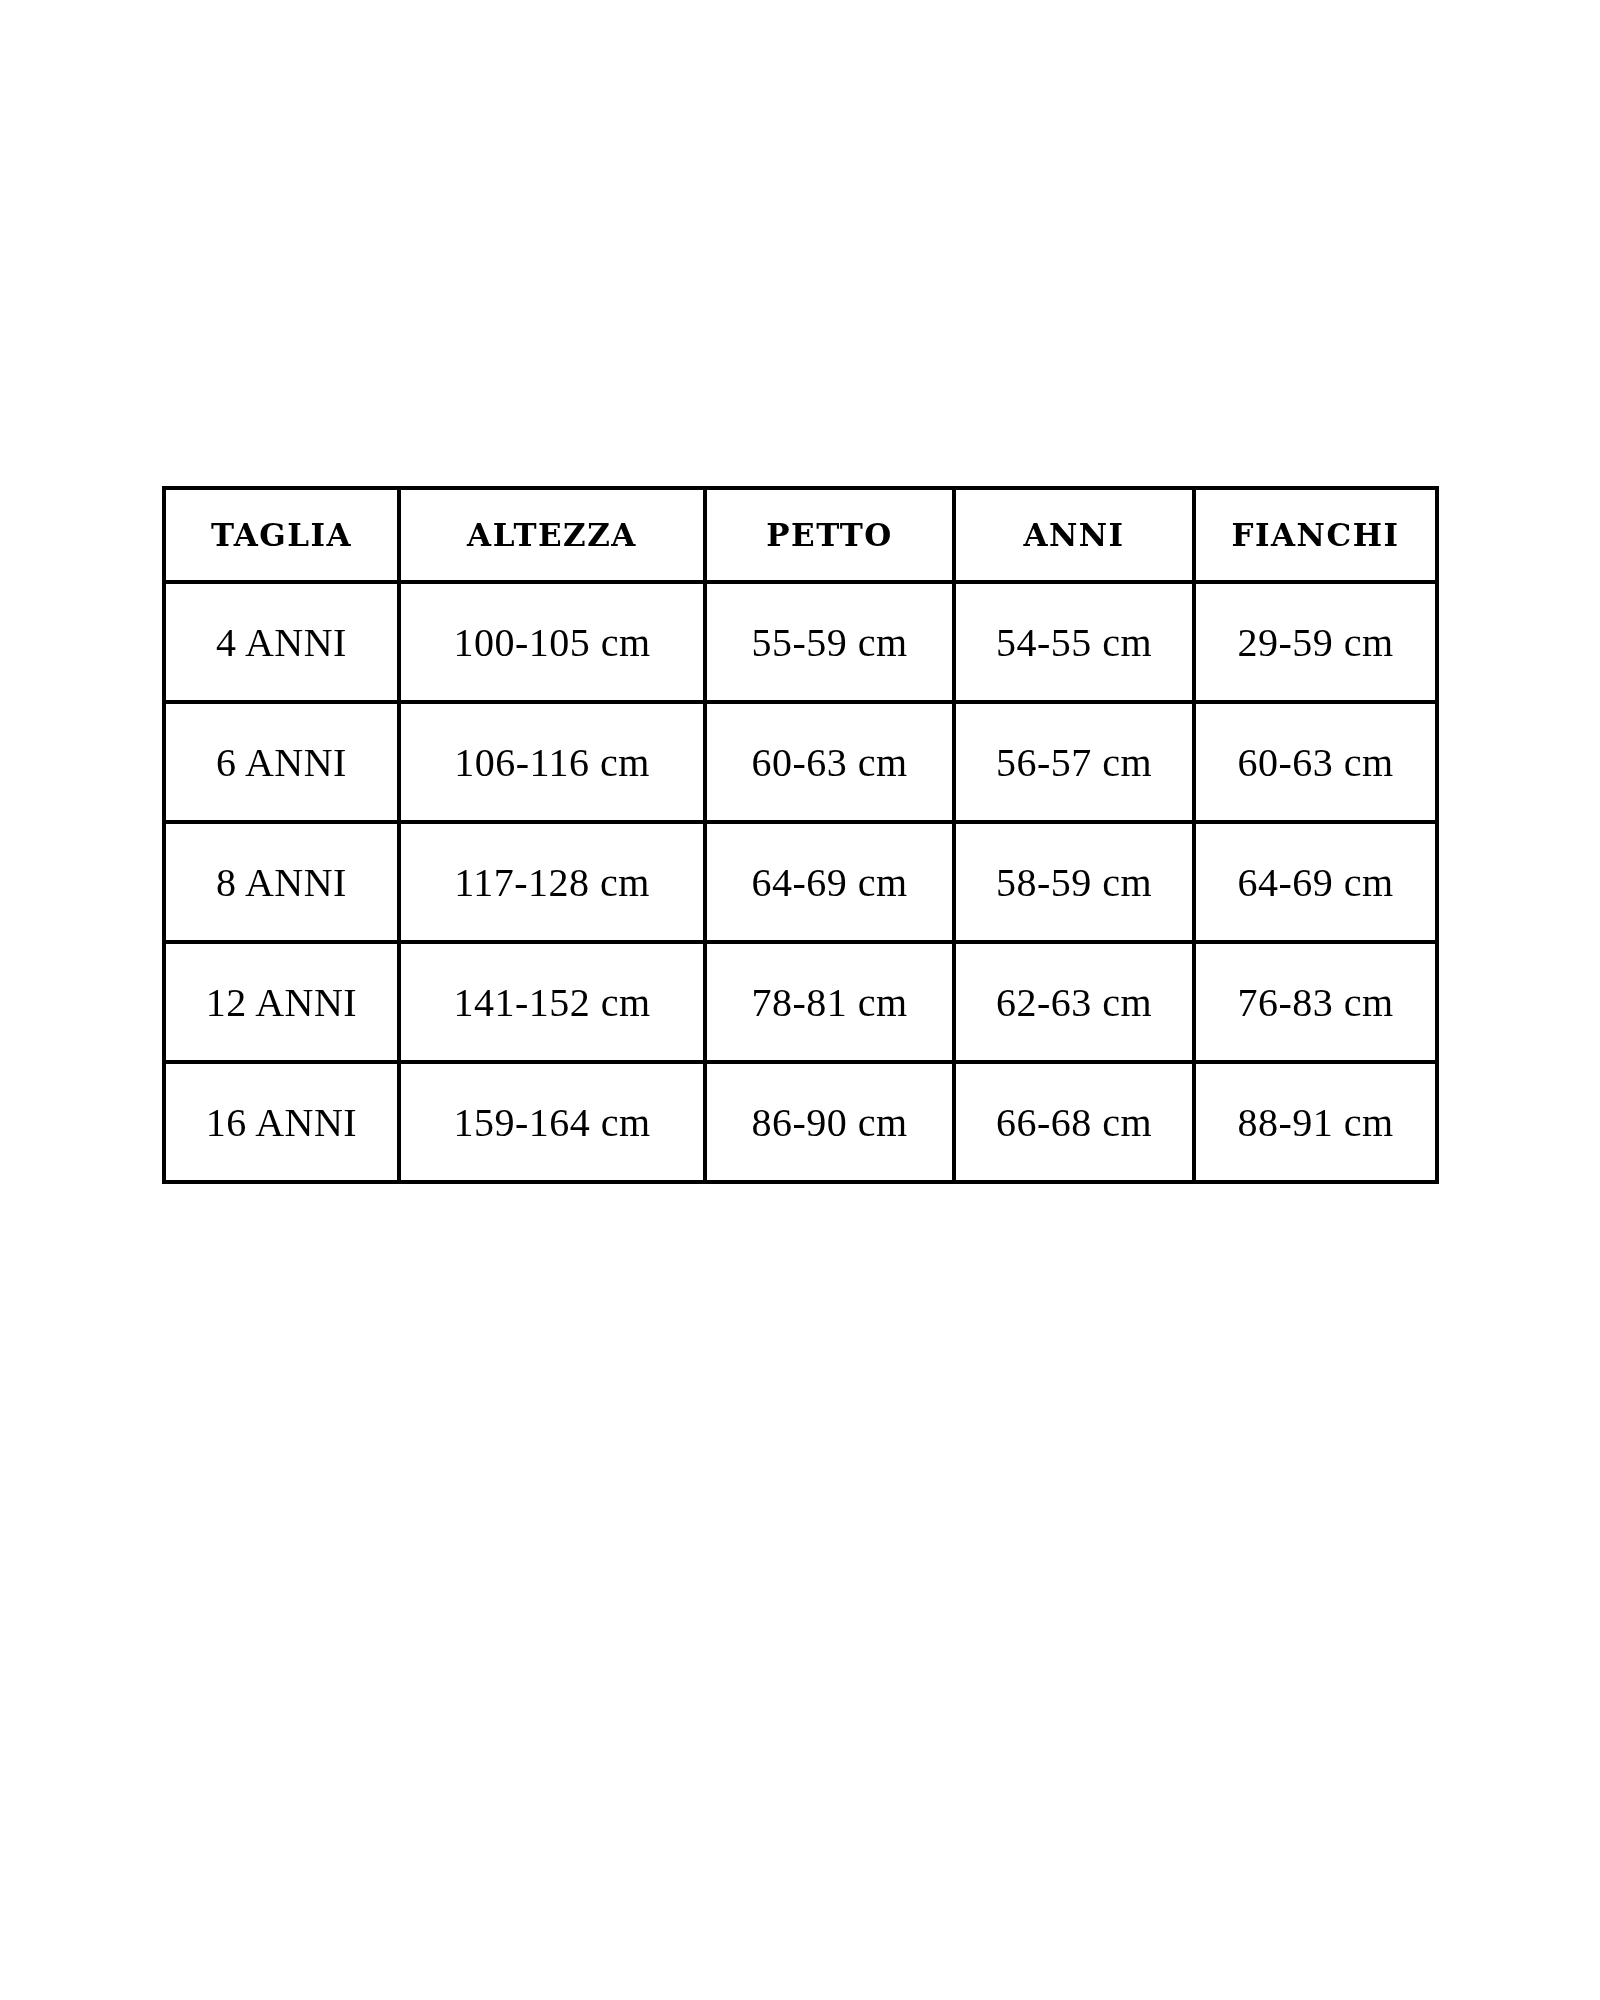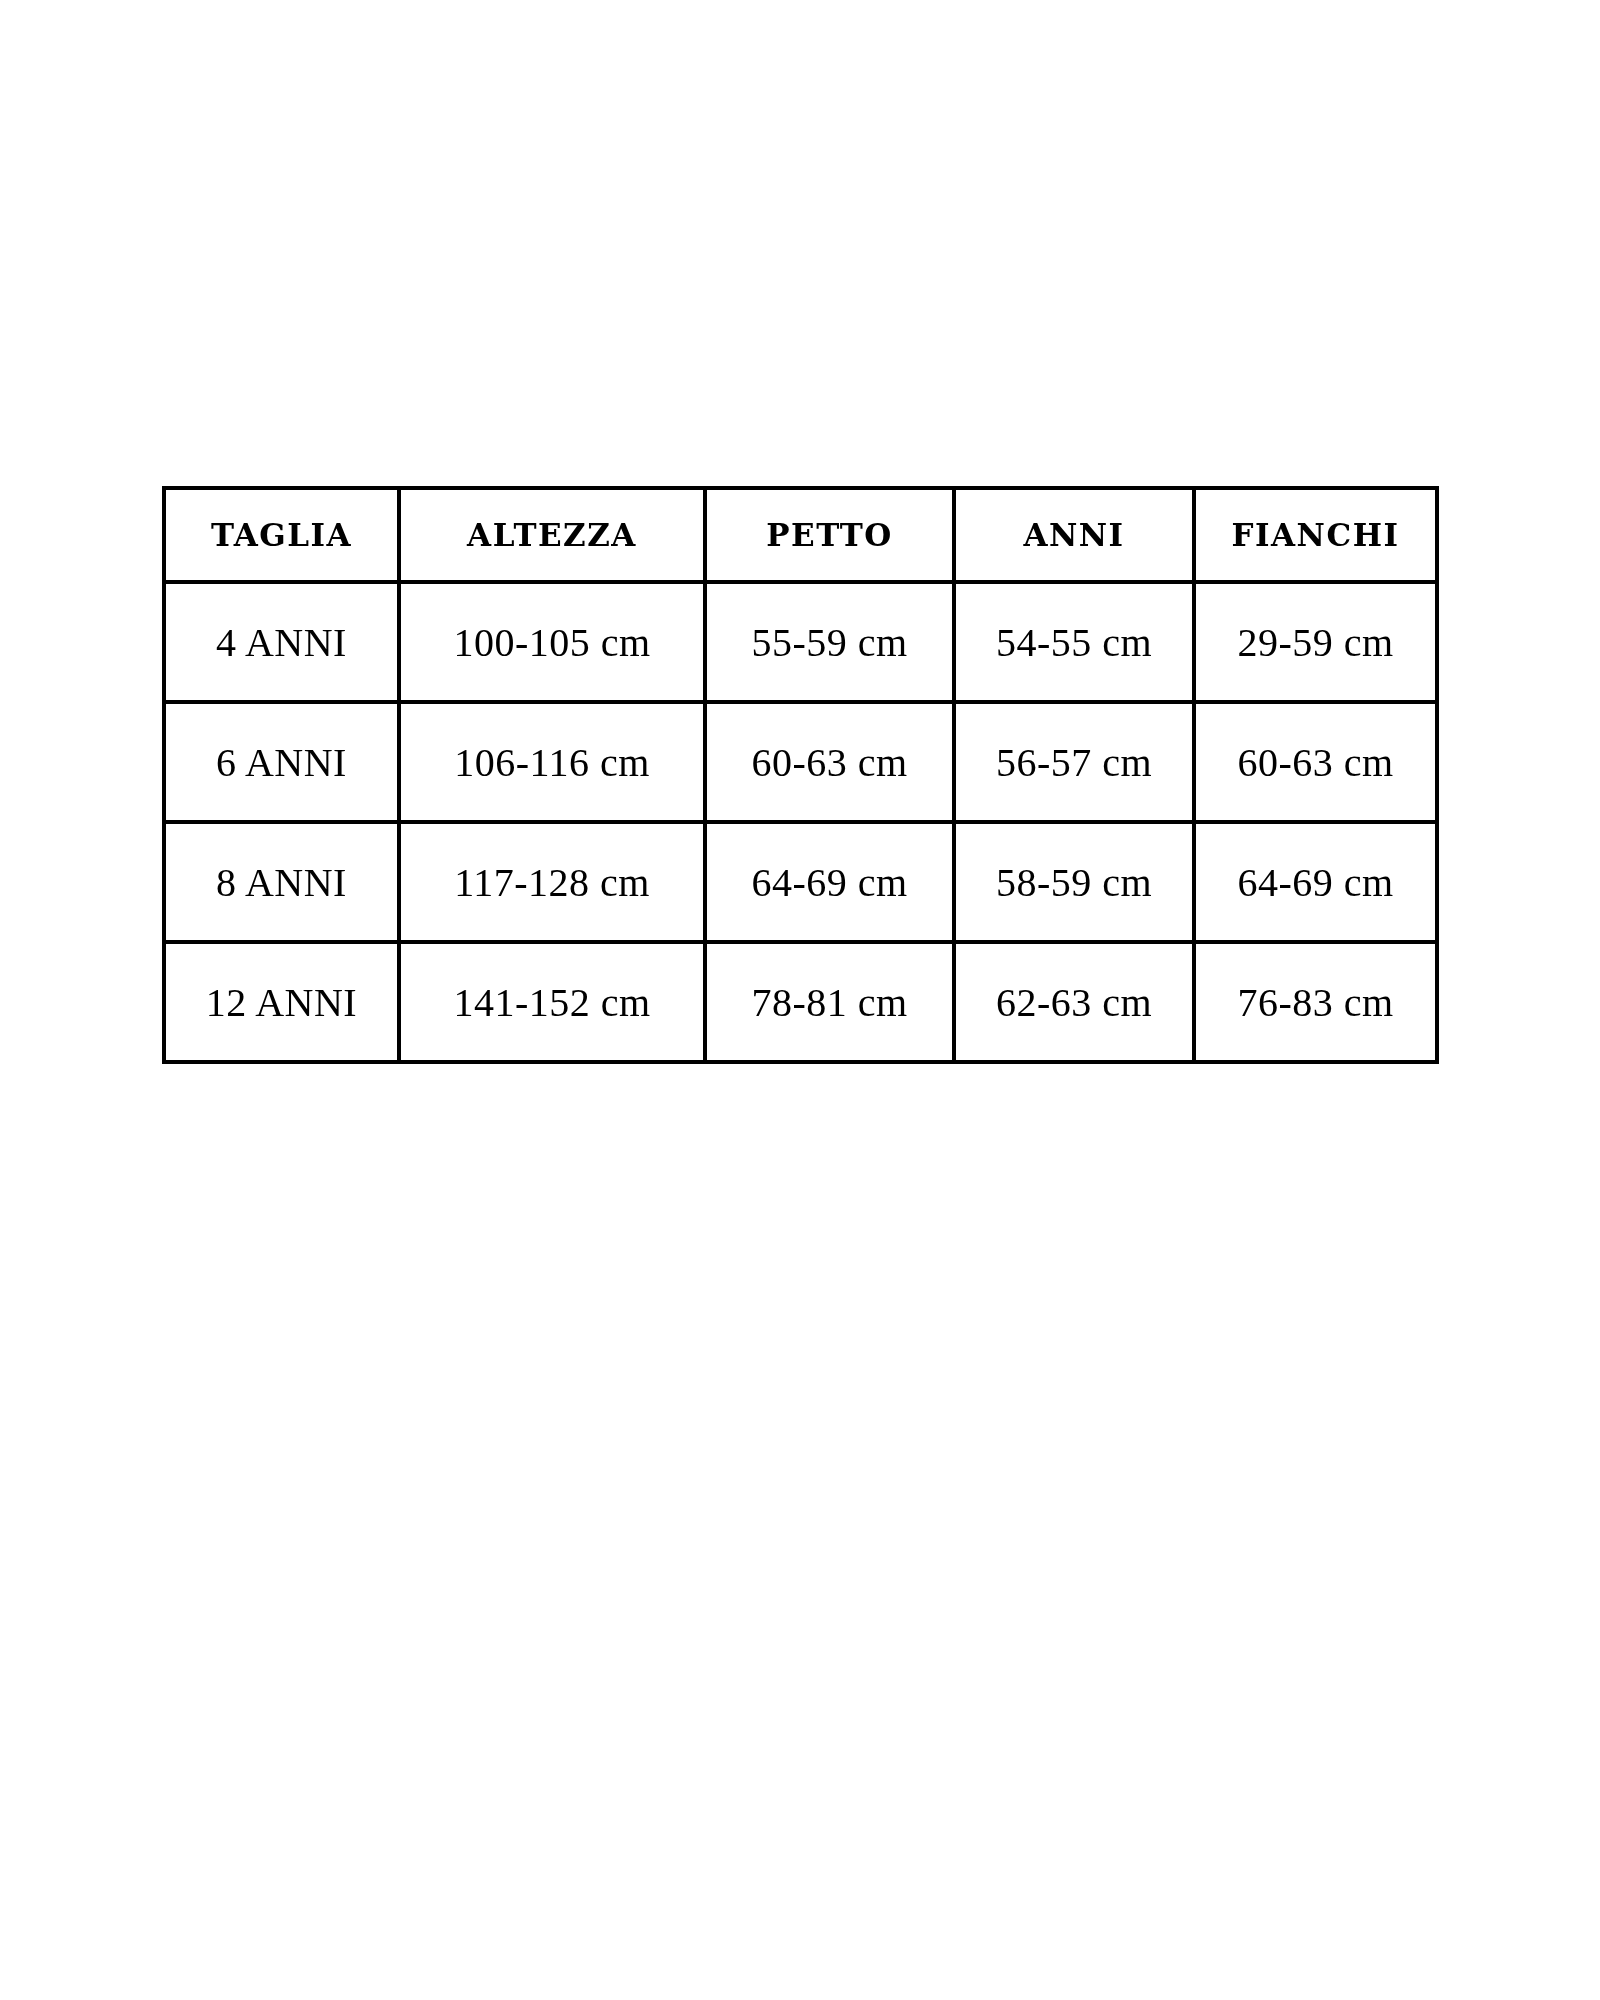--- a/index.html
+++ b/index.html
@@ -99,15 +99,22 @@
           <td>58-59 cm</td>
           <td>64-69 cm</td>
         </tr>
         <tr>
           <td>12 ANNI</td>
           <td>141-152 cm</td>
           <td>78-81 cm</td>
           <td>62-63 cm</td>
           <td>76-83 cm</td>
         </tr>
+        <tr>
+          <td>16 ANNI</td>
+          <td>159-164 cm</td>
+          <td>86-90 cm</td>
+          <td>66-68 cm</td>
+          <td>88-91 cm</td>
+        </tr>
       </tbody>
   </table>
 </div>
 
 </body></html>

